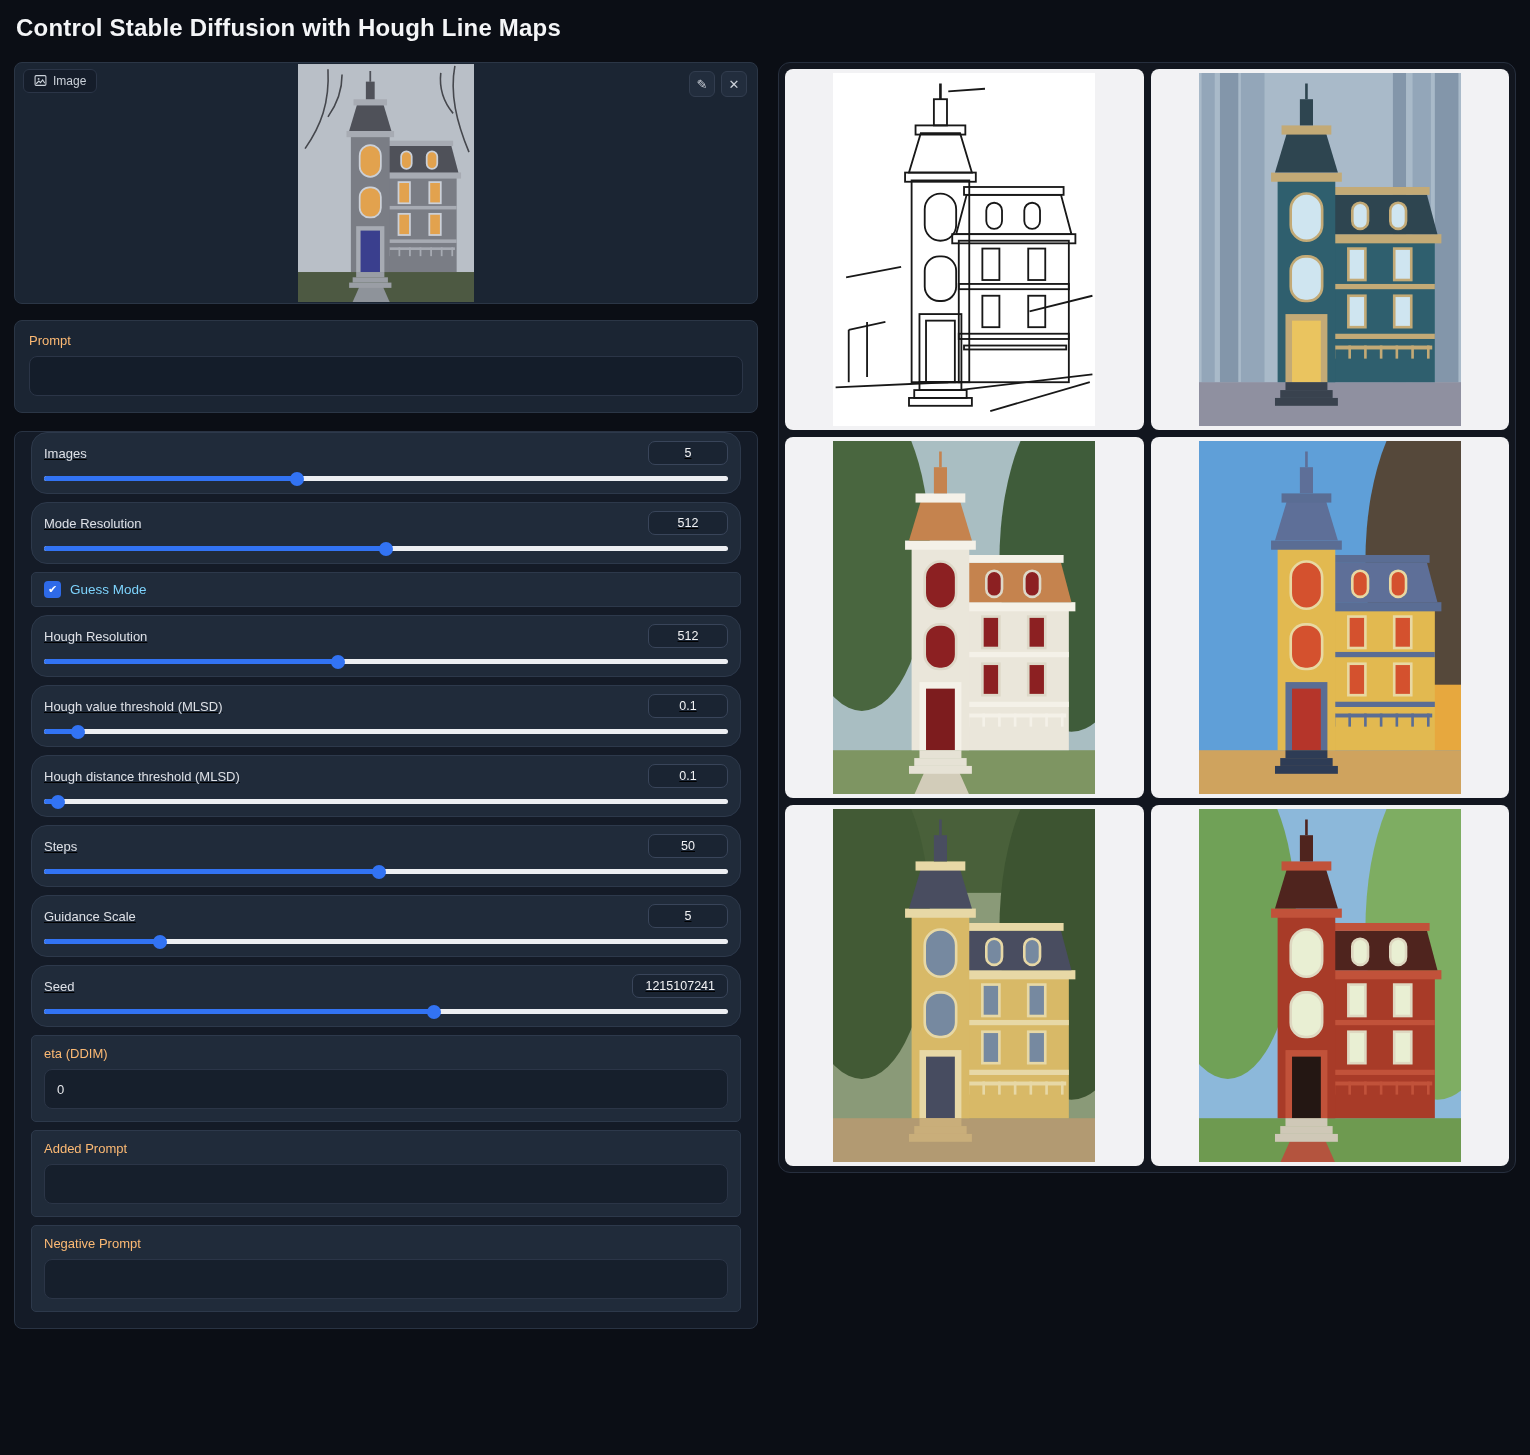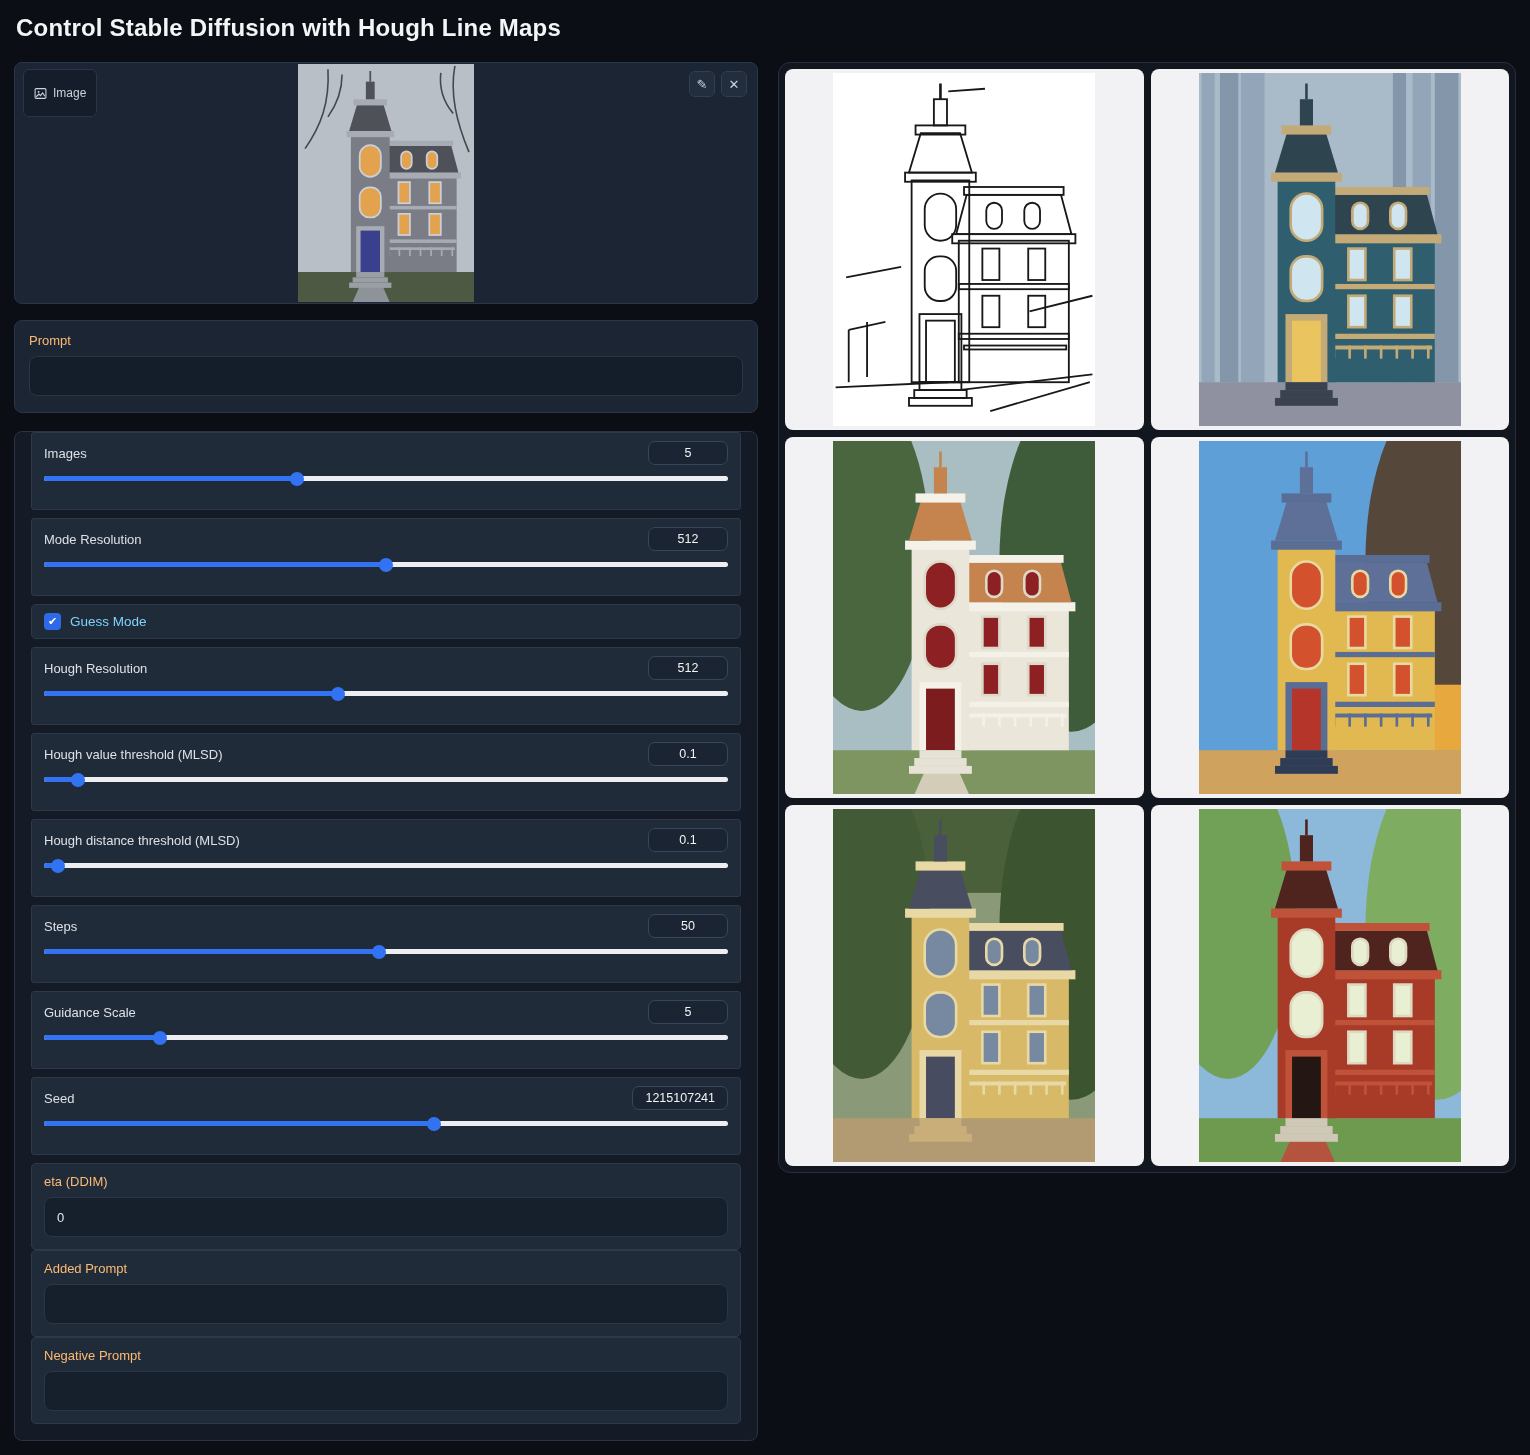--- a/index.html
+++ b/index.html
@@ -4,52 +4,52 @@
 <style>
   html,body{margin:0;padding:0;background:#0b0e15;}
   body{width:1530px;height:1455px;overflow:hidden;font-family:"Liberation Sans",sans-serif;-webkit-font-smoothing:antialiased;}
   .page{padding:12px 14px;}
   h1.title{font-size:24px;font-weight:700;color:#f4f5f7;margin:2px 0 20px 2px;letter-spacing:.2px;}
   .cols{display:flex;gap:20px;align-items:flex-start;}
   .left{width:744px;flex:0 0 744px;}
 
   
   .image-block{position:relative;height:240px;background:#1b2533;border:1px solid #2b3646;border-radius:8px;margin-bottom:16px;display:flex;align-items:center;justify-content:center;overflow:hidden;}
-  .img-chip{position:absolute;top:6px;left:8px;display:flex;align-items:center;gap:6px;padding:16px 10px;background:#151d2a;border:1px solid #2b3547;border-radius:6px;color:#ccd2da;font-size:12px;z-index:3;}
+  .img-chip{position:absolute;top:6px;left:8px;display:flex;gap:6px;padding:4px 10px;background:#151d2a;border:1px solid #2b3547;border-radius:6px;color:#ccd2da;font-size:12px;z-index:3;}
   .img-chip svg{display:block;}
   .img-actions{position:absolute;top:8px;right:10px;display:flex;gap:6px;z-index:3;}
   .iconbtn{width:26px;height:26px;background:#222d3d;border:1px solid #323d4f;border-radius:6px;color:#ccd1d9;font-size:13px;display:flex;align-items:center;justify-content:center;cursor:pointer;padding:0;}
   .photo{height:238px;}
   .photo svg{height:238px;width:auto;display:block;}
 
   
   .block{background:#1b2533;border:1px solid #2b3646;border-radius:8px;padding:12px 14px 16px;margin-bottom:18px;}
   .blabel{display:block;font-size:13px;color:#fdba74;margin-bottom:8px;}
   .tin{width:100%;height:40px;background:#141d2a;border:1px solid #2b3547;border-radius:8px;color:#e5e7eb;padding:0 12px;font-size:13px;box-sizing:border-box;outline:none;}
 
   .run{display:block;width:100%;height:38px;background:linear-gradient(#4a5567,#3d4856);border:1px solid #525e70;border-radius:8px;color:#ffffff;font-weight:700;font-size:15px;font-family:"Liberation Sans",sans-serif;margin-bottom:16px;cursor:pointer;}
 
   
   .accordion{background:#141b27;border:1px solid #293343;border-radius:8px;padding:0 16px 16px;}
   .acc-head{display:flex;justify-content:space-between;align-items:center;padding:16px 4px 14px 10px;color:#e7e9ee;font-size:15px;cursor:pointer;}
   .caret{font-size:12px;color:#cdd2da;}
 
-  .row{background:#202b3a;border:1px solid #2d394b;border-radius:3px;padding:8px 12px 28px;margin-bottom:8px;}
+  .row{background:#202b3a;border:1px solid #2d394b;border-radius:16px;padding:8px 12px 12px;margin-bottom:8px;text-decoration:underline;}
   .row-top{display:flex;justify-content:space-between;align-items:center;min-height:24px;}
   .lbl{font-size:13px;color:#dde0e6;}
   .val{min-width:54px;padding:3px 12px;background:#1a2432;border:1px solid #39455a;border-radius:7px;text-align:center;font-size:12.5px;color:#f2f3f5;line-height:16px;}
   .track{position:relative;height:5px;border-radius:3px;background:#eceef2;margin-top:11px;cursor:pointer;}
   .fill{position:absolute;left:0;top:0;height:100%;background:#3273f3;border-radius:3px;}
   .thumb{position:absolute;top:50%;transform:translate(-50%,-50%);width:14px;height:14px;border-radius:50%;background:#3273f3;cursor:grab;}
 
   .cbrow{display:flex;align-items:center;gap:9px;background:#202b3a;border:1px solid #2d394b;border-radius:5px;padding:8px 12px;margin-bottom:8px;cursor:pointer;}
   .cb{width:17px;height:17px;background:#2e6ae8;border-radius:4px;color:#fff;font-size:11px;line-height:17px;text-align:center;flex:0 0 17px;}
   .cblbl{font-size:13.5px;color:#7dd3fc;}
 
-  .frow{background:#202b3a;border:1px solid #2d394b;border-radius:5px;padding:10px 12px 12px;}
+  .frow{background:#202b3a;border:1px solid #2d394b;border-radius:5px;padding:10px 12px 12px;margin-bottom:8px;}
   .frow .tin{margin-top:8px;background:#161f2c;}
 
   
   .gallery{width:738px;flex:0 0 738px;box-sizing:border-box;background:#12161f;border:1px solid #272f3e;border-radius:12px;padding:6px;display:grid;grid-template-columns:1fr 1fr;gap:7px;}
   .cell{height:361px;background:#f2f2f4;border-radius:8px;display:flex;align-items:center;justify-content:center;overflow:hidden;cursor:pointer;}
   .cell svg{height:98%;width:auto;display:block;}
 </style>
 </head>
 <body>
 

